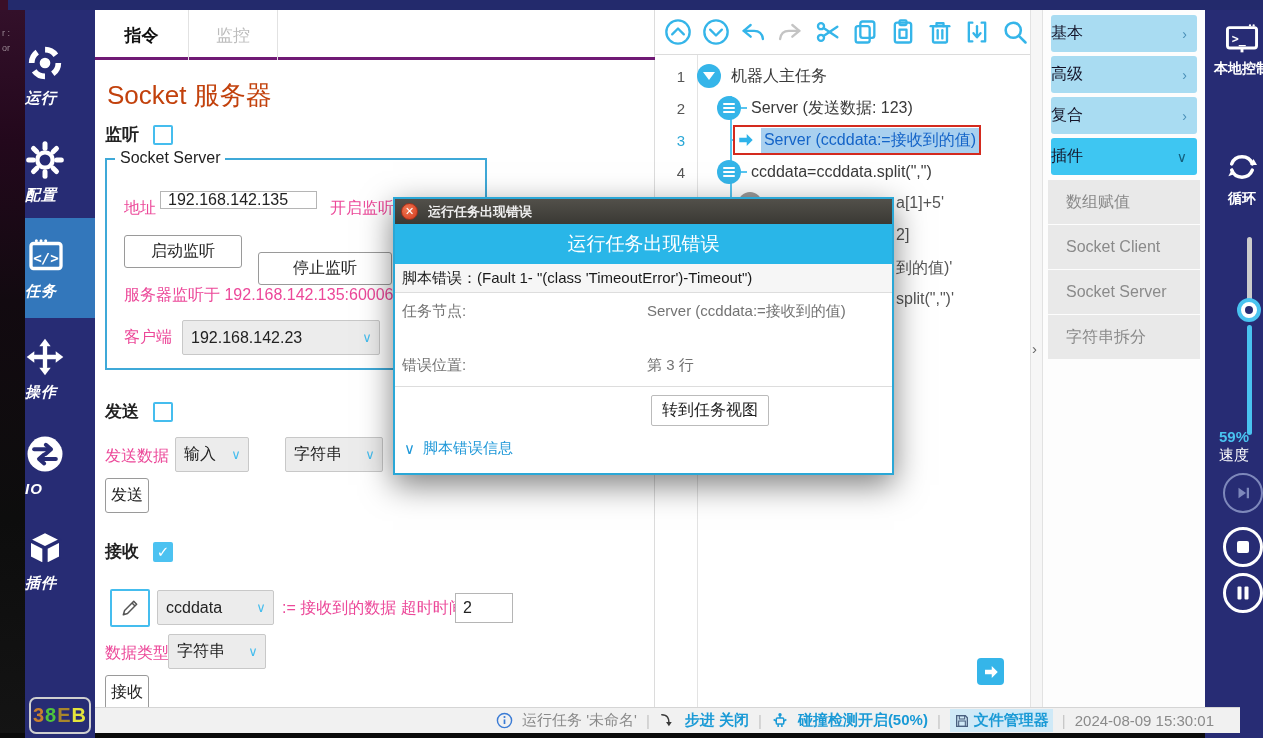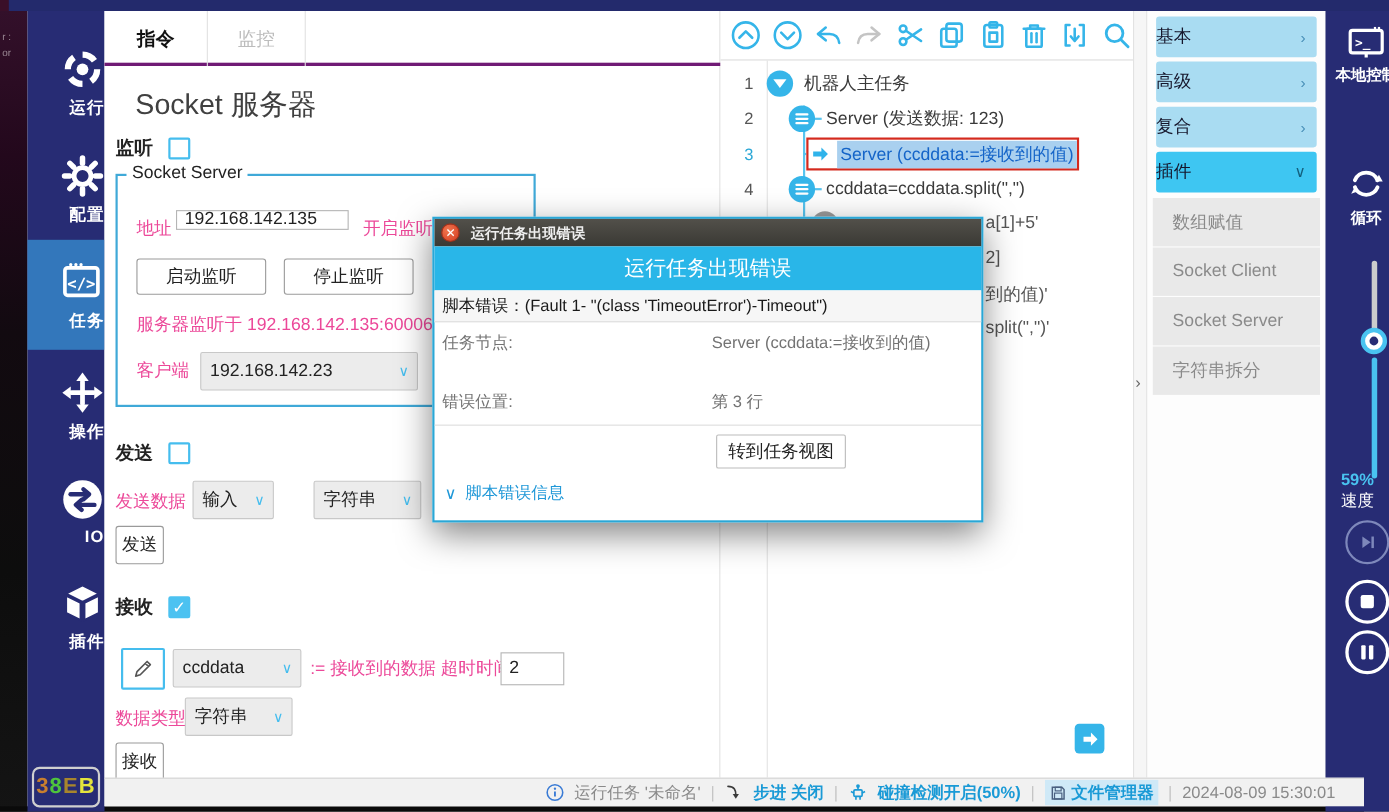--- a/index.html
+++ b/index.html
@@ -12,36 +12,36 @@
   .top-strip { left:0; top:0; width:1263px; height:10px; background:#232a6c; }
   .top-strip .corner { position:absolute; left:0; top:0; width:8px; height:10px; background:#3a0f28; }
   .desk-left { left:0; top:10px; width:25px; height:728px;
     background:linear-gradient(#33102a 0%, #23081c 18%, #120a10 40%, #0d0d0d 70%, #141414 100%); }
   .desk-left span { position:absolute; color:#9a8894; font-size:9px; left:2px; }
   .black-strip { left:0; top:733px; width:1240px; height:5px; background:#0a0a0a; }
 
   
   .sidebar { left:25px; top:10px; width:70px; height:728px; background:#272c74; }
   .nav-item { position:absolute; left:0; width:70px; height:95px; display:flex; flex-direction:column;
-    align-items:flex-end; justify-content:center; gap:6px; color:#fff; cursor:pointer; }
+    align-items:flex-start; justify-content:center; gap:6px; color:#fff; cursor:pointer;font-style:italic; }
   .nav-item .lbl { font-size:15px; font-weight:bold; letter-spacing:1px; }
   .nav-item.active { background:#3377bb; }
   .badge { position:absolute; left:4px; top:687px; width:62px; height:37px; border:2px solid #cfcfcf;
     border-radius:7px; display:flex; align-items:center; justify-content:center; font-size:20px;
     font-weight:bold; letter-spacing:1px; }
   .badge .c0{color:#c97f2e}.badge .c1{color:#4fc43c}.badge .c2{color:#a8862c}.badge .c3{color:#e4e43c}
 
   
   .cmd { left:95px; top:10px; width:560px; height:697px; background:#fff; border-right:1px solid #dcdcdc; }
   .tabbar { position:absolute; left:0; top:0; width:560px; height:50px; border-bottom:3px solid #701a75; }
   .tab { position:absolute; top:0; height:50px; display:flex; align-items:center; justify-content:center;
     font-size:17px; cursor:pointer; }
   .tab.t0 { left:0; width:93px; color:#111; font-weight:bold; }
   .tab.t1 { left:93px; width:90px; color:#bcbcbc; border-left:1px solid #e2e2e2; border-right:1px solid #e2e2e2; }
-  .cmd-title { position:absolute; left:28px; top:68px; font-size:26px; color:#404040; font-weight:500; }
+  .cmd-title { position:absolute; left:12px; top:68px; font-size:26px; color:#c2410c; font-weight:500; }
   .chkrow { position:absolute; display:flex; align-items:center; gap:14px; }
   .chkrow .cl { font-size:17px; font-weight:bold; color:#222; }
   .cbox { width:20px; height:20px; border:2px solid #45bdee; border-radius:2px; background:#fff; cursor:pointer; }
   .cbox.on { background:#4cc2f1; border-color:#4cc2f1; color:#fff; font-size:15px; font-weight:bold;
     display:flex; align-items:center; justify-content:center; }
   .group { position:absolute; left:10px; top:148px; width:382px; height:212px; border:2px solid #3fa9d8; }
   .group .legend { position:absolute; left:8px; top:-11px; background:#fff; padding:0 5px; font-size:16px; color:#222; }
   .flabel { position:absolute; font-size:16px; color:#ec4899; }
   .tinput { position:absolute; border:1px solid #b5b5b5; background:#fff; font-size:16px; color:#222;
     padding-left:7px; display:flex; align-items:center; font-family:inherit; }
@@ -246,21 +246,21 @@
       <span class="cl">监听</span>
       <span class="cbox"></span>
     </div>
 
     <div class="group">
       <span class="legend">Socket Server</span>
       <span class="flabel" style="left:17px; top:38px">地址</span>
       <div class="tinput" style="left:53px; top:31px; width:157px; height:18px">192.168.142.135</div>
       <span class="flabel" style="left:223px; top:38px">开启监听</span>
       <div class="btn" style="left:17px; top:75px; width:118px; height:33px">启动监听</div>
-      <div class="btn" style="left:151px; top:75px; width:118px; height:33px">停止监听</div>
+      <div class="btn" style="left:151px; top:92px; width:134px; height:33px">停止监听</div>
       <span class="flabel" style="left:17px; top:125px">服务器监听于 192.168.142.135:60006</span>
       <span class="flabel" style="left:17px; top:167px">客户端</span>
       <div class="dd" style="left:75px; top:160px; width:198px">
         <span class="val">192.168.142.23</span>
         <span class="chev">∨</span>
       </div>
     </div>
 
     <div class="chkrow" style="left:10px; top:390px">
       <span class="cl">发送</span>

